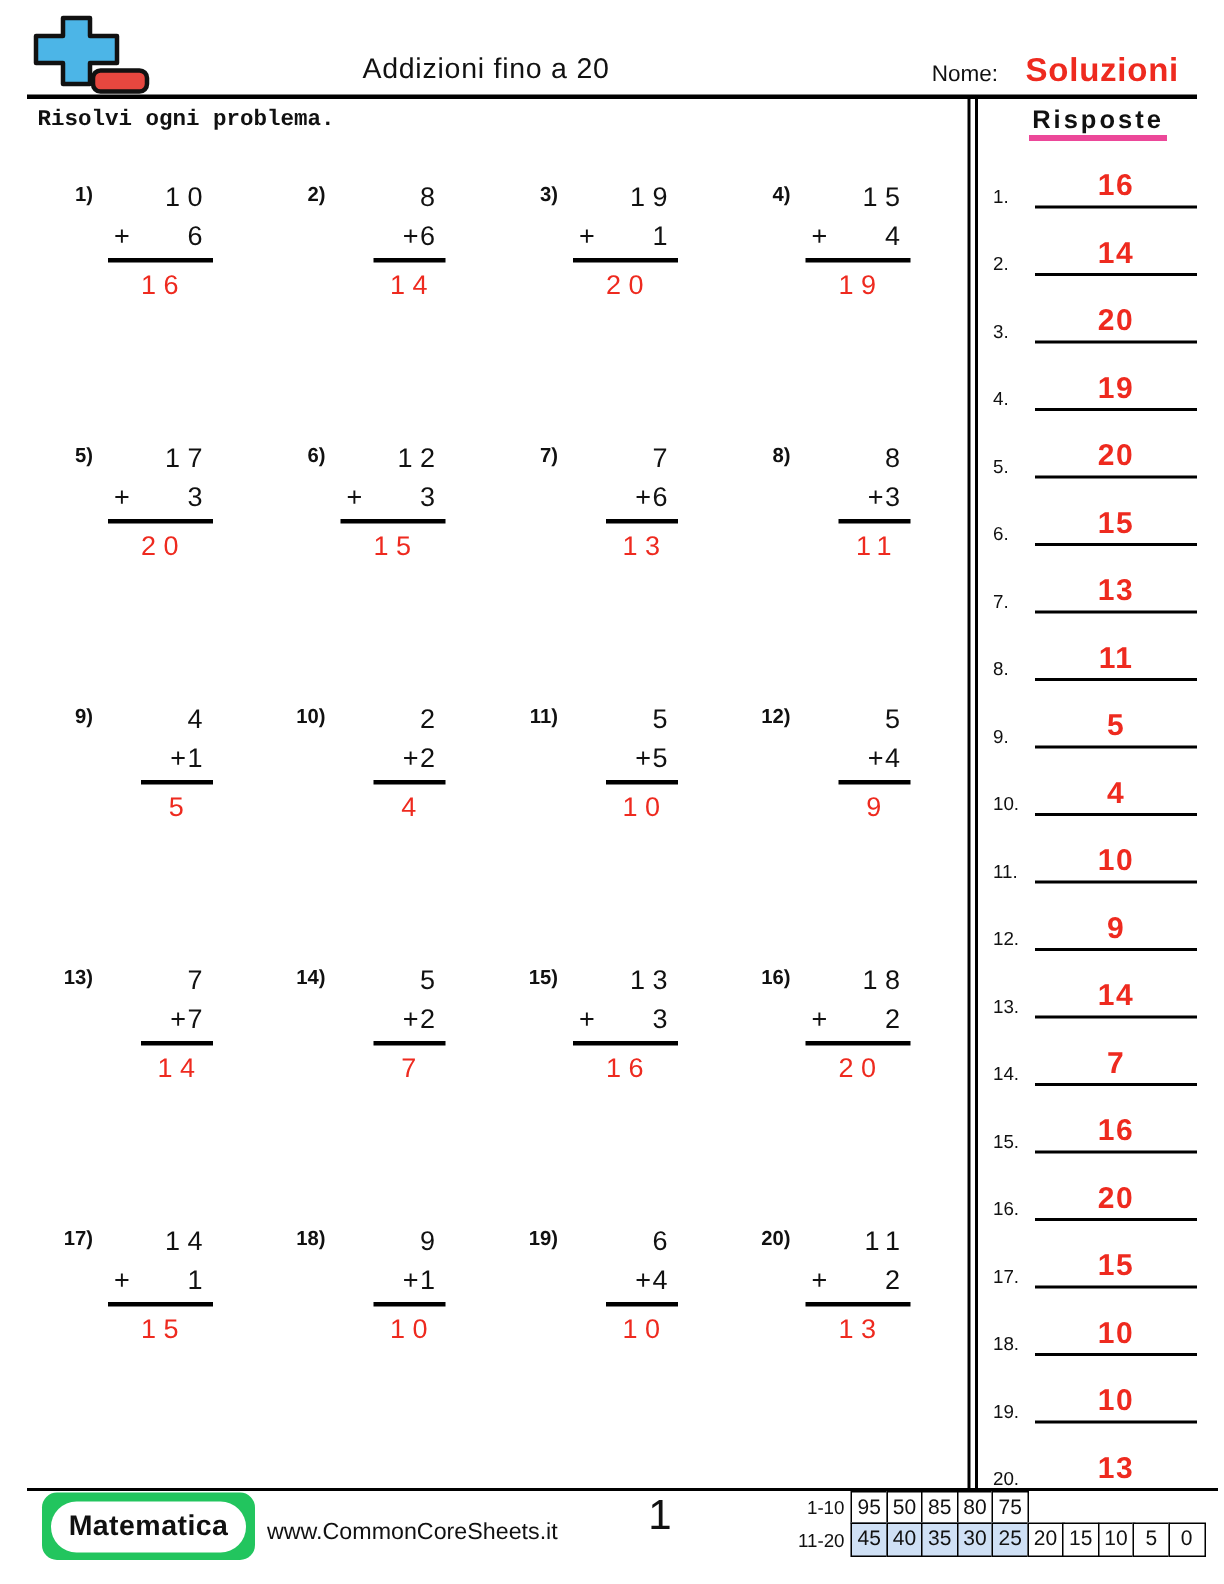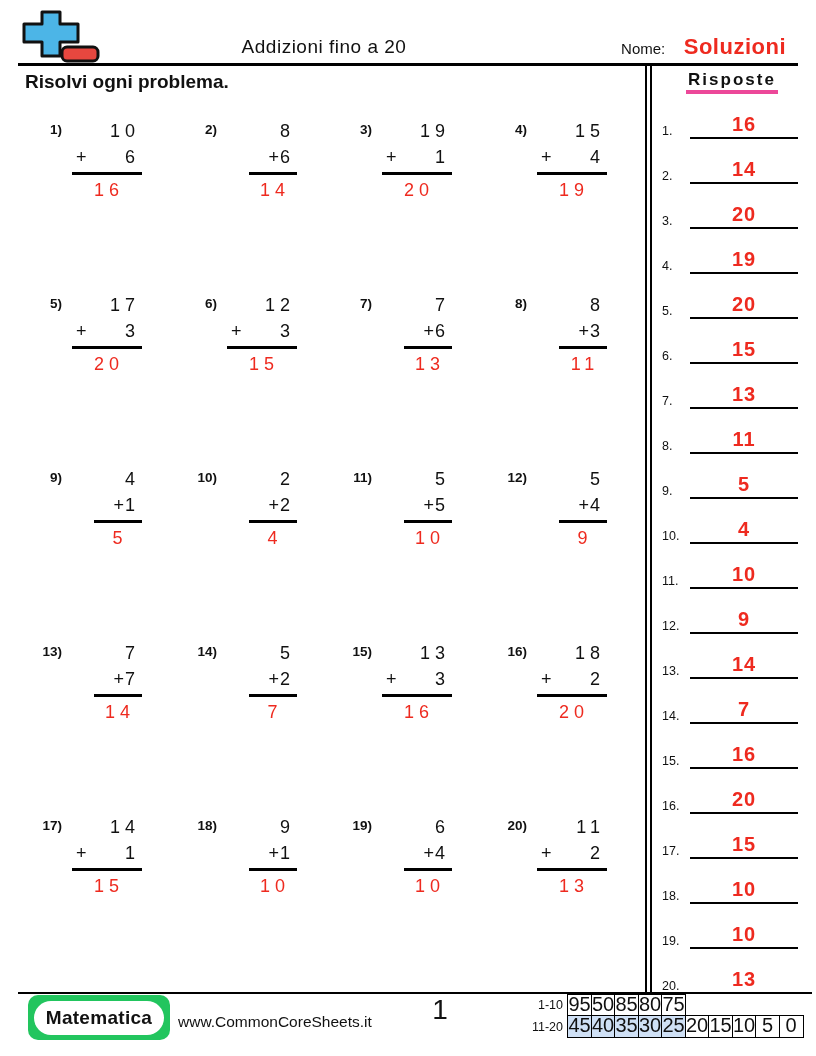--- a/index.html
+++ b/index.html
@@ -18,21 +18,21 @@
   
   .logo{position:absolute;left:20px;top:10px;width:80px;height:56px;}
   .page-title{
     position:absolute;left:0;top:36px;width:648px;text-align:center;
     font-size:19px;letter-spacing:.5px;
   }
   .name-row{position:absolute;right:30px;top:34px;width:260px;text-align:right;white-space:nowrap;}
   .name-label{font-size:15px;vertical-align:baseline;}
   .name-value{font-size:22px;font-weight:bold;color:var(--red);margin-left:14px;letter-spacing:.5px;}
   .header-rule{position:absolute;left:18px;top:63px;width:780px;height:3px;background:#000;}
-  .instructions{position:absolute;left:25px;top:71px;font-size:19px;font-weight:bold;}
+  .instructions{position:absolute;left:25px;top:71px;font-size:15px;font-weight:bold;font-family:Liberation Mono, monospace;}
 
   
   .divider{
     position:absolute;left:645px;top:66px;height:942px;width:7px;
     border-left:2px solid #000;border-right:2px solid #000;
   }
 
   
   .problems-grid{
     position:absolute;left:30px;top:118px;
@@ -76,21 +76,21 @@
     background:#fff;border-radius:20px;width:130px;height:34px;text-align:center;
     font-size:19px;font-weight:bold;line-height:33px;letter-spacing:.3px;
   }
   .site-url{position:absolute;left:178px;top:1013px;font-size:15.5px;}
   .page-number{position:absolute;left:400px;top:994px;width:80px;text-align:center;font-size:28px;}
   .grade-table{position:absolute;left:531px;top:994px;}
   .grade-row{display:flex;height:22px;}
   .grade-label{width:36px;text-align:right;padding-right:4px;font-size:12.5px;line-height:22px;flex:none;}
   .grade-cell{
     flex:none;width:25px;border:1.5px solid #000;text-align:center;
-    font-size:20px;line-height:19px;background:#fff;
+    font-size:14px;line-height:19px;background:#fff;
   }
   .grade-cell + .grade-cell{margin-left:-1.5px;}
   .grade-row:nth-child(2) .grade-cell{margin-top:-1.5px;}
   .grade-cell.hl{background:var(--blue-cell);margin-top:23px;}
 </style>
 </head>
 <body>
 
 <div class="logo">
   <svg width="80" height="56" viewBox="0 0 80 56">

